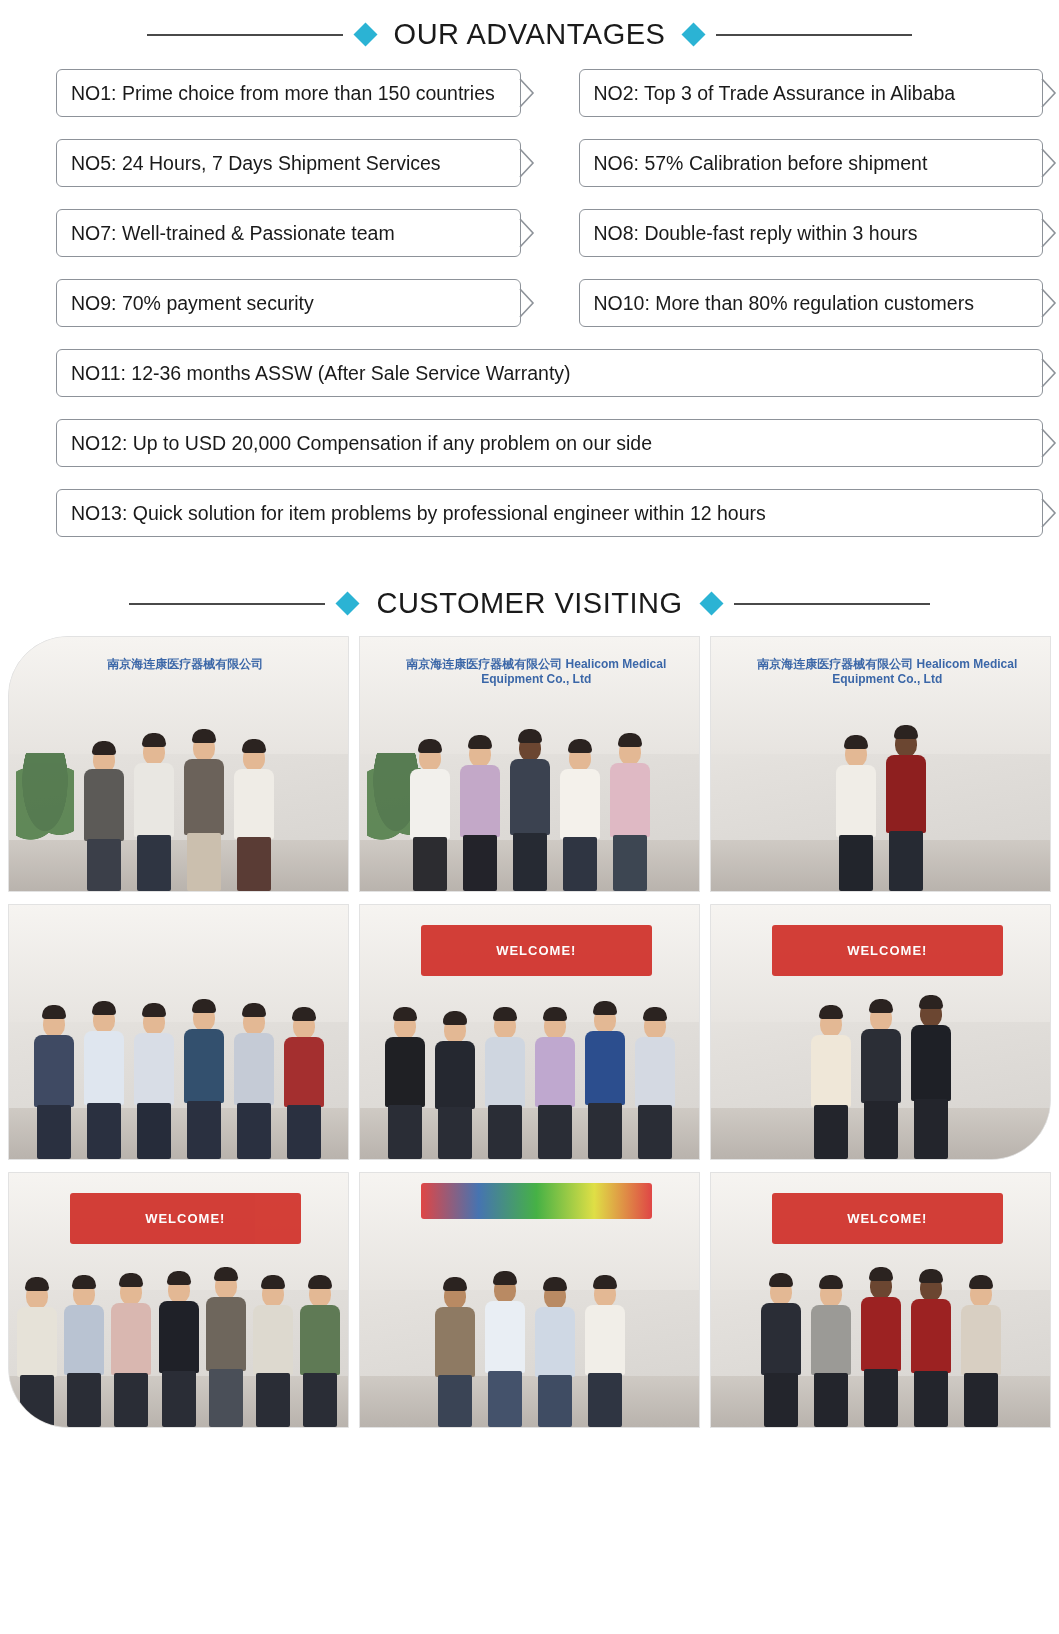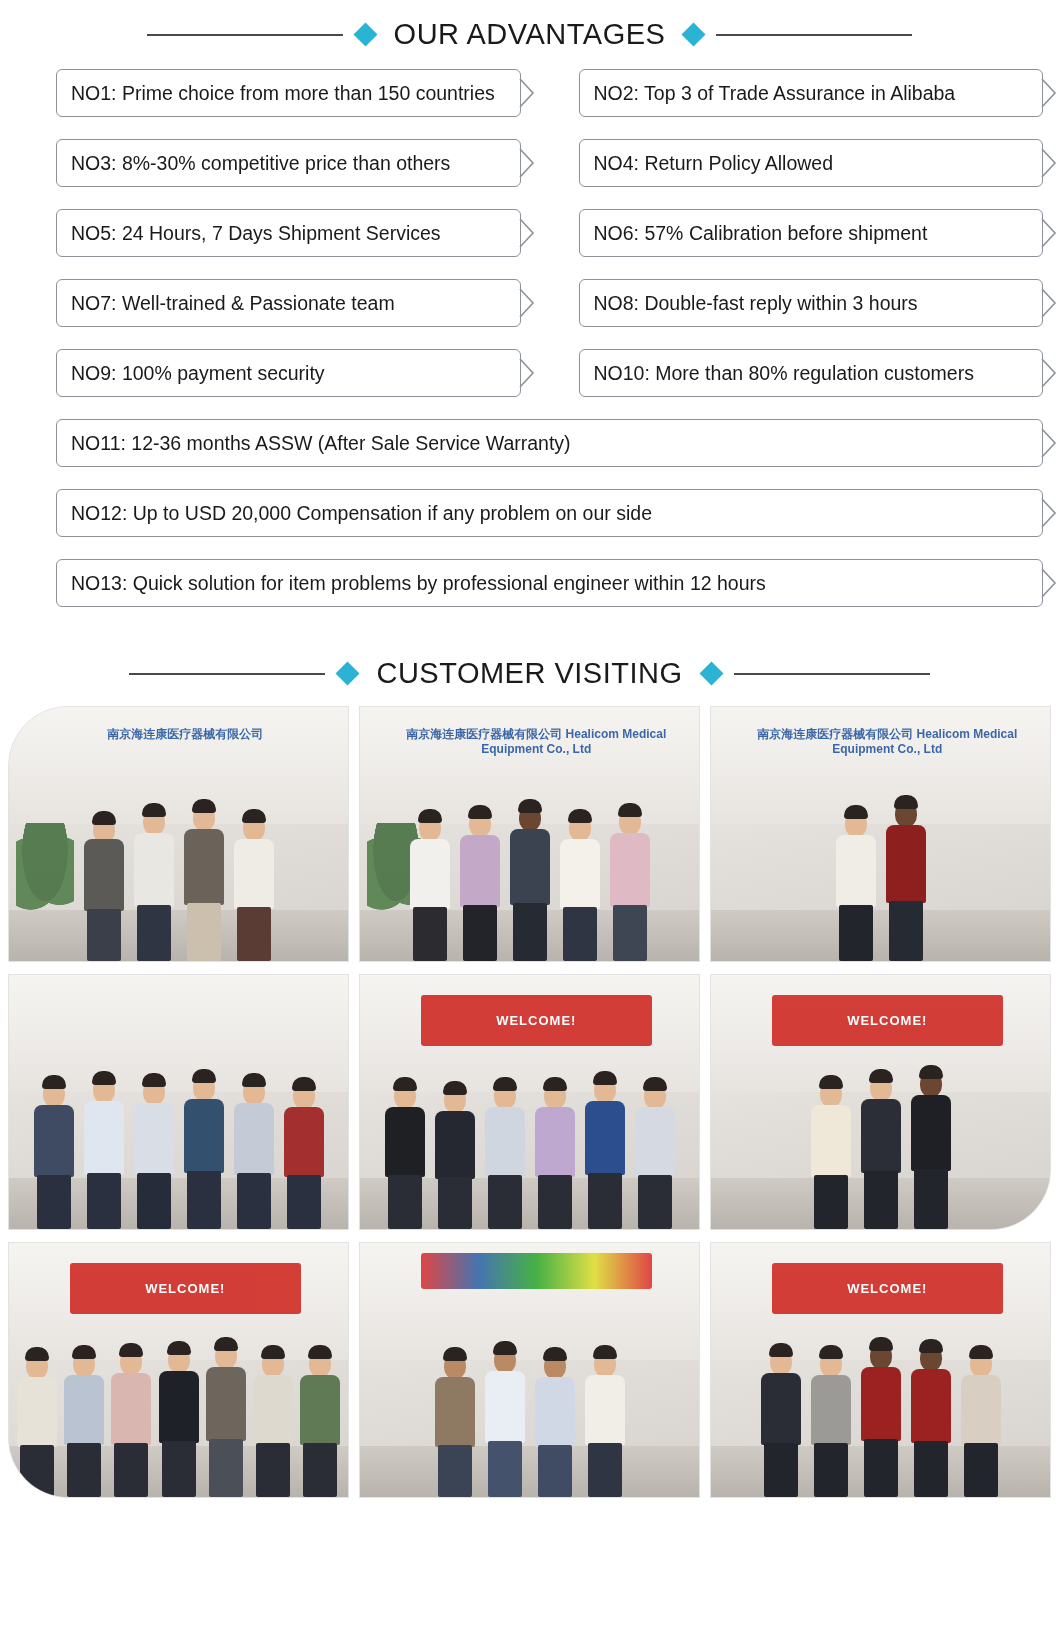--- a/index.html
+++ b/index.html
@@ -239,80 +239,62 @@
       <div class="adv-item">
         <div class="adv-box">NO2: Top 3 of Trade Assurance in Alibaba</div>
         <span class="adv-arrow">
           <svg width="16" height="30" viewBox="0 0 16 30">
               <path d="M1 1 L14 15 L1 29" fill="none" stroke="#8d9299" stroke-width="1.6"></path>
             </svg>
         </span>
       </div>
     </div>
 
+
     <div class="adv-row">
       <div class="adv-item">
-        <div class="adv-box">NO3: 8%-30% competitive price than others</div>
-        <span class="adv-arrow">
-          <svg width="16" height="30" viewBox="0 0 16 30">
-              <path d="M1 1 L14 15 L1 29" fill="none" stroke="#8d9299" stroke-width="1.6"></path>
-            </svg>
-        </span>
-      </div>
-      <div class="adv-item">
-        <div class="adv-box">NO4: Return Policy Allowed</div>
+        <div class="adv-box">NO5: 24 Hours, 7 Days Shipment Services</div>
+        <span class="adv-arrow">
+          <svg width="16" height="30" viewBox="0 0 16 30">
+              <path d="M1 1 L14 15 L1 29" fill="none" stroke="#8d9299" stroke-width="1.6"></path>
+            </svg>
+        </span>
+      </div>
+      <div class="adv-item">
+        <div class="adv-box">NO6: 57% Calibration before shipment</div>
         <span class="adv-arrow">
           <svg width="16" height="30" viewBox="0 0 16 30">
               <path d="M1 1 L14 15 L1 29" fill="none" stroke="#8d9299" stroke-width="1.6"></path>
             </svg>
         </span>
       </div>
     </div>
 
     <div class="adv-row">
       <div class="adv-item">
-        <div class="adv-box">NO5: 24 Hours, 7 Days Shipment Services</div>
-        <span class="adv-arrow">
-          <svg width="16" height="30" viewBox="0 0 16 30">
-              <path d="M1 1 L14 15 L1 29" fill="none" stroke="#8d9299" stroke-width="1.6"></path>
-            </svg>
-        </span>
-      </div>
-      <div class="adv-item">
-        <div class="adv-box">NO6: 57% Calibration before shipment</div>
+        <div class="adv-box">NO7: Well-trained &amp; Passionate team</div>
+        <span class="adv-arrow">
+          <svg width="16" height="30" viewBox="0 0 16 30">
+              <path d="M1 1 L14 15 L1 29" fill="none" stroke="#8d9299" stroke-width="1.6"></path>
+            </svg>
+        </span>
+      </div>
+      <div class="adv-item">
+        <div class="adv-box">NO8: Double-fast reply within 3 hours</div>
         <span class="adv-arrow">
           <svg width="16" height="30" viewBox="0 0 16 30">
               <path d="M1 1 L14 15 L1 29" fill="none" stroke="#8d9299" stroke-width="1.6"></path>
             </svg>
         </span>
       </div>
     </div>
 
     <div class="adv-row">
       <div class="adv-item">
-        <div class="adv-box">NO7: Well-trained &amp; Passionate team</div>
-        <span class="adv-arrow">
-          <svg width="16" height="30" viewBox="0 0 16 30">
-              <path d="M1 1 L14 15 L1 29" fill="none" stroke="#8d9299" stroke-width="1.6"></path>
-            </svg>
-        </span>
-      </div>
-      <div class="adv-item">
-        <div class="adv-box">NO8: Double-fast reply within 3 hours</div>
-        <span class="adv-arrow">
-          <svg width="16" height="30" viewBox="0 0 16 30">
-              <path d="M1 1 L14 15 L1 29" fill="none" stroke="#8d9299" stroke-width="1.6"></path>
-            </svg>
-        </span>
-      </div>
-    </div>
-
-    <div class="adv-row">
-      <div class="adv-item">
-        <div class="adv-box">NO9: 100% payment security</div>
+        <div class="adv-box">NO9: 70% payment security</div>
         <span class="adv-arrow">
           <svg width="16" height="30" viewBox="0 0 16 30">
               <path d="M1 1 L14 15 L1 29" fill="none" stroke="#8d9299" stroke-width="1.6"></path>
             </svg>
         </span>
       </div>
       <div class="adv-item">
         <div class="adv-box">NO10: More than 80% regulation customers</div>
         <span class="adv-arrow">
           <svg width="16" height="30" viewBox="0 0 16 30">

